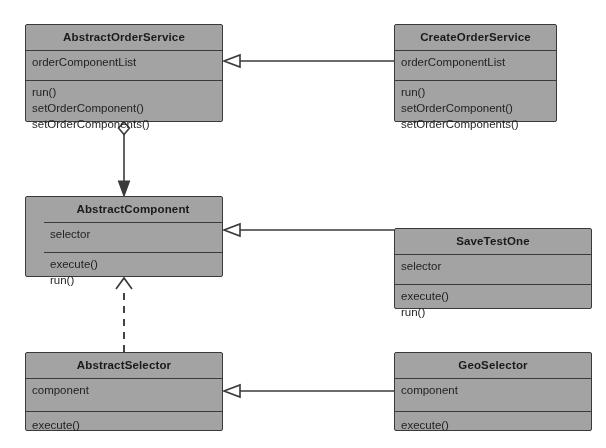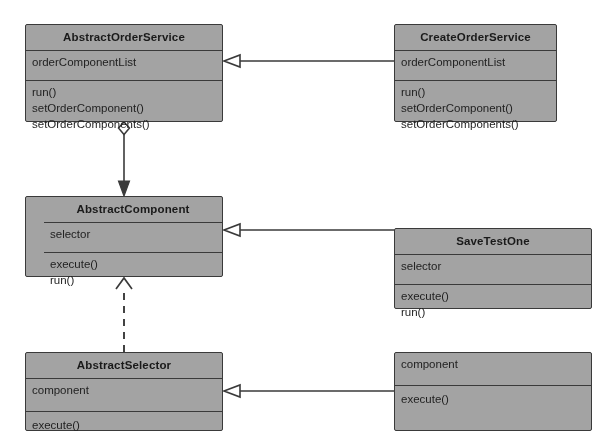--- a/index.html
+++ b/index.html
@@ -148,20 +148,21 @@
     <div class="uml-title">AbstractSelector</div>
     <div class="uml-attrs" style="height:25px;">
       <div class="uml-member">component</div>
     </div>
     <div class="uml-ops" style="padding-top:5px;">
       <div class="uml-member">execute()</div>
     </div>
   </div>
 
   <div class="uml-class" style="left:394px; top:352px; width:198px; height:79px;">
+    <div class="uml-title">GeoSelector</div>
     <div class="uml-attrs" style="height:25px;">
       <div class="uml-member">component</div>
     </div>
     <div class="uml-ops" style="padding-top:5px;">
       <div class="uml-member">execute()</div>
     </div>
   </div>
 
 </div>
 

